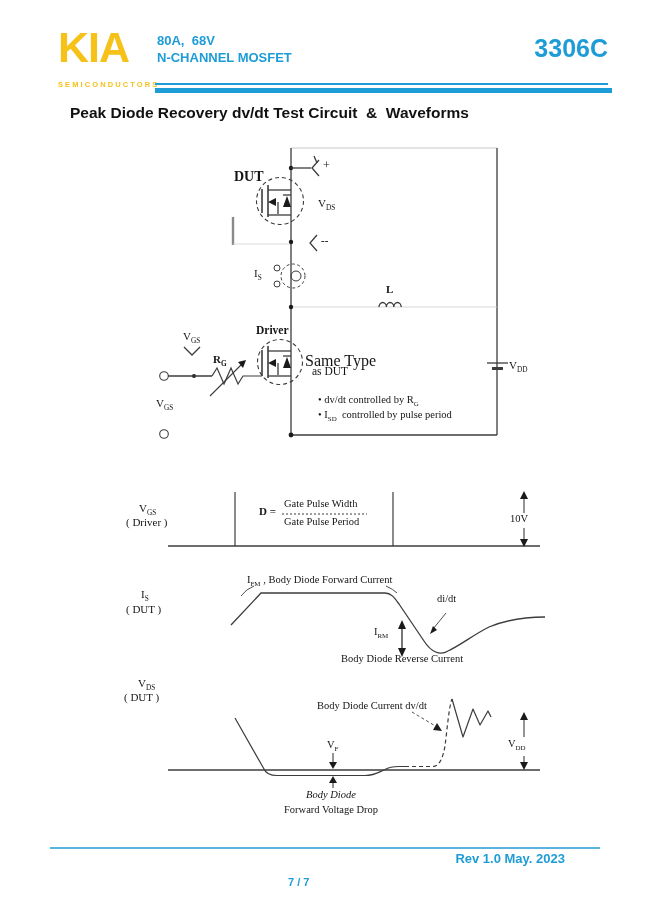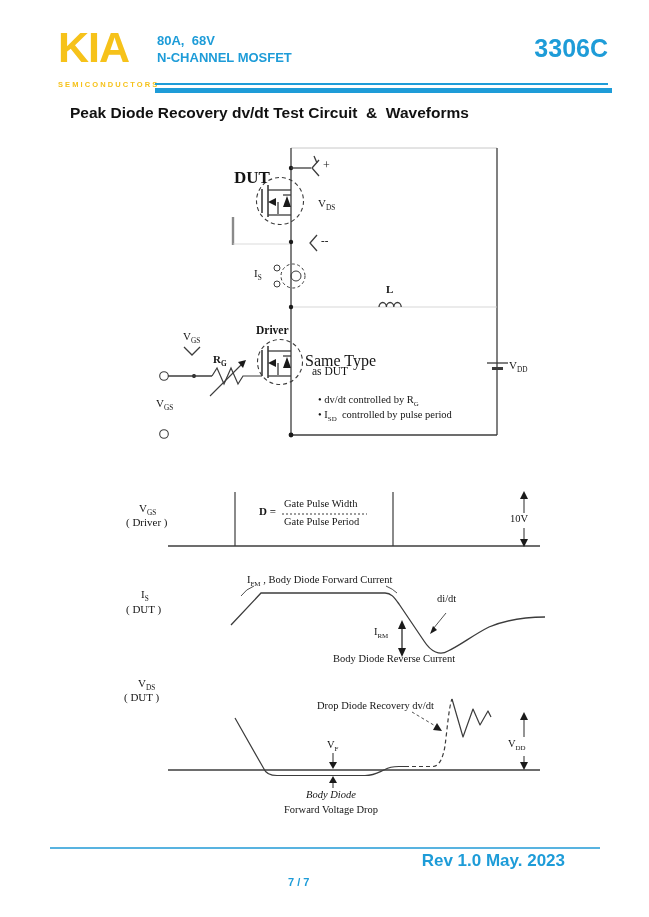--- a/index.html
+++ b/index.html
@@ -44,21 +44,21 @@
   .s12 { font-size:12px; }
   svg.linework { position:absolute; left:0; top:0; }
   
   .footer-rule { position:absolute; left:50px; top:847px; width:550px; height:2px; background:#58b3e0; }
   .page-number {
     position:absolute; left:288px; top:876px; width:44px; text-align:left;
     font-size:11px; font-weight:bold; color: var(--c-accent, #1E9CD8);
   }
   .revision {
     position:absolute; right:84px; top:851px;
-    font-size:17px; font-weight:bold; color: var(--c-accent, #1E9CD8); white-space:pre;
+    font-size:13px; font-weight:bold; color: var(--c-accent, #1E9CD8); white-space:pre;
   }
 </style>
 </head>
 <body>
 
 <div class="page">
 
   <div class="logo">KIA</div>
   <div class="logo-sub">SEMICONDUCTORS</div>
   <div class="hdr-spec" style="top:34px;">80A,  68V</div>
@@ -195,21 +195,21 @@
       </g>
       <g>
         <line x1="524" y1="717" x2="524" y2="737" stroke-width="1.1"></line>
         <line x1="524" y1="756" x2="524" y2="765" stroke-width="1.1"></line>
         <polygon points="524,712 520,720 528,720" fill="#1a1a1a" stroke="none"></polygon>
         <polygon points="524,770 520,762 528,762" fill="#1a1a1a" stroke="none"></polygon>
       </g>
     </g>
   </svg>
 
-  <span class="lbl b" style="left:234px; top:169px; font-size:17px;">DUT</span>
+  <span class="lbl b" style="left:234px; top:169px; font-size:14px;">DUT</span>
   <span class="lbl" style="left:318px; top:197px;"><span>V</span><sub>DS</sub></span>
   <span class="lbl s12" style="left:323px; top:159px;">+</span>
   <span class="lbl b" style="left:321px; top:234px;">--</span>
   <span class="lbl" style="left:254px; top:267px;"><span>I</span><sub>S</sub></span>
   <span class="lbl b" style="left:386px; top:283px;">L</span>
   <span class="lbl b" style="left:243px; top:324px; font-size:11.5px;margin-left:13px;">Driver</span>
   <span class="lbl" style="left:183px; top:330px;"><span>V</span><sub>GS</sub></span>
   <span class="lbl b" style="left:213px; top:353px;"><span>R</span><sub>G</sub></span>
   <span class="lbl" style="left:305px; top:352px; font-size:16px;">Same Type</span>
   <span class="lbl" style="left:312px; top:365px; font-size:11.5px;">as DUT</span>
@@ -223,25 +223,25 @@
   <span class="lbl b" style="left:259px; top:505px;">D =</span>
   <span class="lbl s10" style="left:284px; top:498px;">Gate Pulse Width</span>
   <span class="lbl s10" style="left:284px; top:516px;">Gate Pulse Period</span>
   <span class="lbl s10" style="left:510px; top:513px;">10V</span>
 
   <span class="lbl" style="left:141px; top:588px;"><span>I</span><sub>S</sub></span>
   <span class="lbl" style="left:126px; top:603px;">( DUT )</span>
   <span class="lbl s10" style="left:247px; top:574px;"><span>I</span><sub>FM</sub><span> , Body Diode Forward Current</span></span>
   <span class="lbl s10" style="left:437px; top:593px;">di/dt</span>
   <span class="lbl s10" style="left:374px; top:626px;"><span>I</span><sub>RM</sub></span>
-  <span class="lbl s10" style="left:333px; top:653px;">Body Diode Reverse Current</span>
+  <span class="lbl s10" style="left:341px; top:653px;">Body Diode Reverse Current</span>
 
   <span class="lbl" style="left:138px; top:677px;"><span>V</span><sub>DS</sub></span>
   <span class="lbl" style="left:124px; top:691px;">( DUT )</span>
-  <span class="lbl s10" style="left:317px; top:700px;">Drop Diode Recovery dv/dt</span>
+  <span class="lbl s10" style="left:317px; top:700px;">Body Diode Current dv/dt</span>
   <span class="lbl s10" style="left:327px; top:739px;"><span>V</span><sub>F</sub></span>
   <span class="lbl s10" style="left:508px; top:738px;"><span>V</span><sub>DD</sub></span>
   <span class="lbl s10" style="left:306px; top:789px;font-style:italic;">Body Diode</span>
   <span class="lbl s10" style="left:284px; top:804px;">Forward Voltage Drop</span>
 
   <div class="footer-rule"></div>
   <div class="page-number">7 / 7</div>
   <div class="revision">Rev 1.0 May. 2023</div>
 
 </div>

